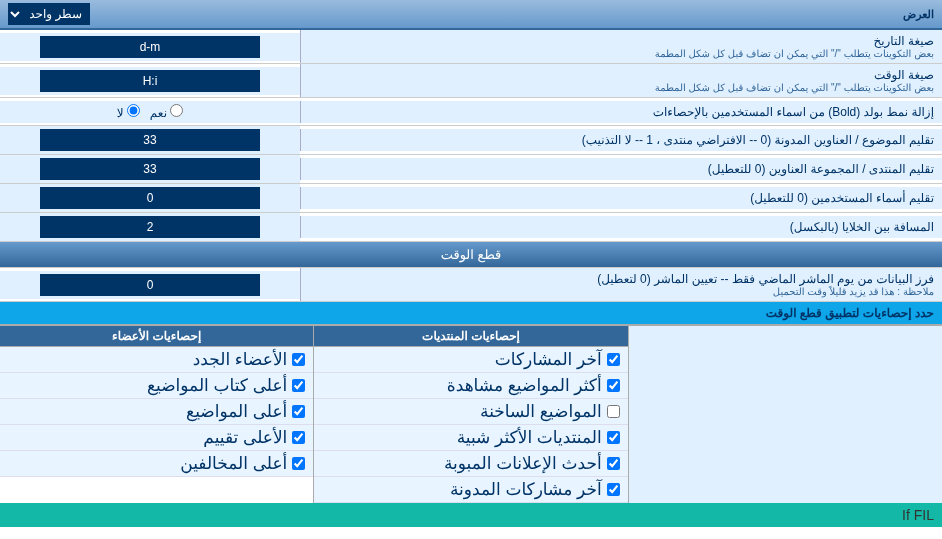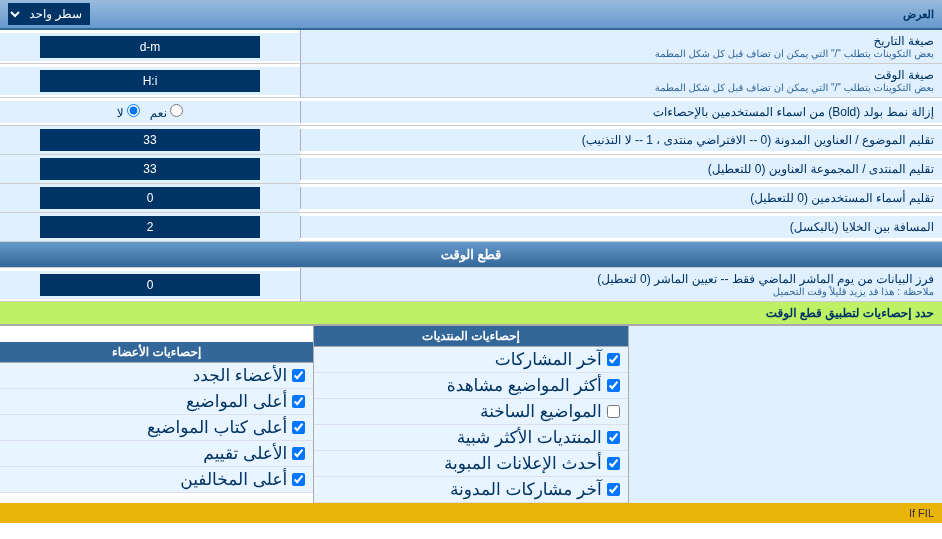--- a/index.html
+++ b/index.html
@@ -49,21 +49,21 @@
       font-size: 12px;
       width: 220px;
       height: 22px;
       padding: 2px 6px;
     }
     .section-header {
       background: linear-gradient(to bottom, #6699cc, #336699);
       color: #fff;
       text-align: center;
       padding: 5px 8px;
-      font-weight: bold;
+      font-weight: normal;
       font-size: 13px;
       border-bottom: 1px solid #ccc;
     }
     .radio-group {
       display: flex;
       align-items: center;
       gap: 10px;
       direction: rtl;
     }
     .radio-label {
@@ -74,21 +74,20 @@
     .stats-section {
       display: flex;
       border-top: 1px solid #aaa;
     }
     .stats-col {
       flex: 1;
       border-left: 1px solid #aaa;
     }
     .stats-col:last-child {
       border-left: none;
-      margin-top: 16px;
     }
     .stats-col-header {
       background: #336699;
       color: #fff;
       text-align: center;
       padding: 3px 6px;
       font-size: 12px;
       font-weight: bold;
       border-bottom: 1px solid #aaa;
     }
@@ -118,21 +117,21 @@
     }
     .top-header-select {
       background: #003366;
       color: #fff;
       border: none;
       font-size: 12px;
       padding: 2px 4px;
       height: 22px;
     }
     .apply-row {
-      background: #bef264;
+      background: #0ea5e9;
       display: flex;
       align-items: center;
       padding: 4px 8px;
       border-bottom: 1px solid #aaa;
     }
     .apply-label {
       color: #003366;
       font-size: 12px;
       font-weight: bold;
     }
@@ -266,32 +265,32 @@
     </div>
 
     <div class="stats-col">
       <div class="stats-col-header">إحصاءيات الأعضاء</div>
       <div class="stats-item">
         <input type="checkbox" checked="" style="">
         <label>الأعضاء الجدد</label>
       </div>
       <div class="stats-item">
         <input type="checkbox" checked="" style="">
+        <label>أعلى كتاب المواضيع</label>
+      </div>
+      <div class="stats-item">
+        <input type="checkbox" checked="" style="">
         <label>أعلى المواضيع</label>
       </div>
       <div class="stats-item">
         <input type="checkbox" checked="" style="">
-        <label>أعلى كتاب المواضيع</label>
-      </div>
-      <div class="stats-item">
-        <input type="checkbox" checked="" style="">
         <label>الأعلى تقييم</label>
       </div>
       <div class="stats-item">
         <input type="checkbox" checked="" style="">
         <label>أعلى المخالفين</label>
       </div>
     </div>
   </div>
 
-  <div style="padding:4px 8px;background:#eab308;color:#333;font-size:11px;">If FIL</div>
+  <div style="padding:4px 8px;background:#14b8a6;color:#333;font-size:14px;">If FIL</div>
 
 </div>
 
 </body></html>

